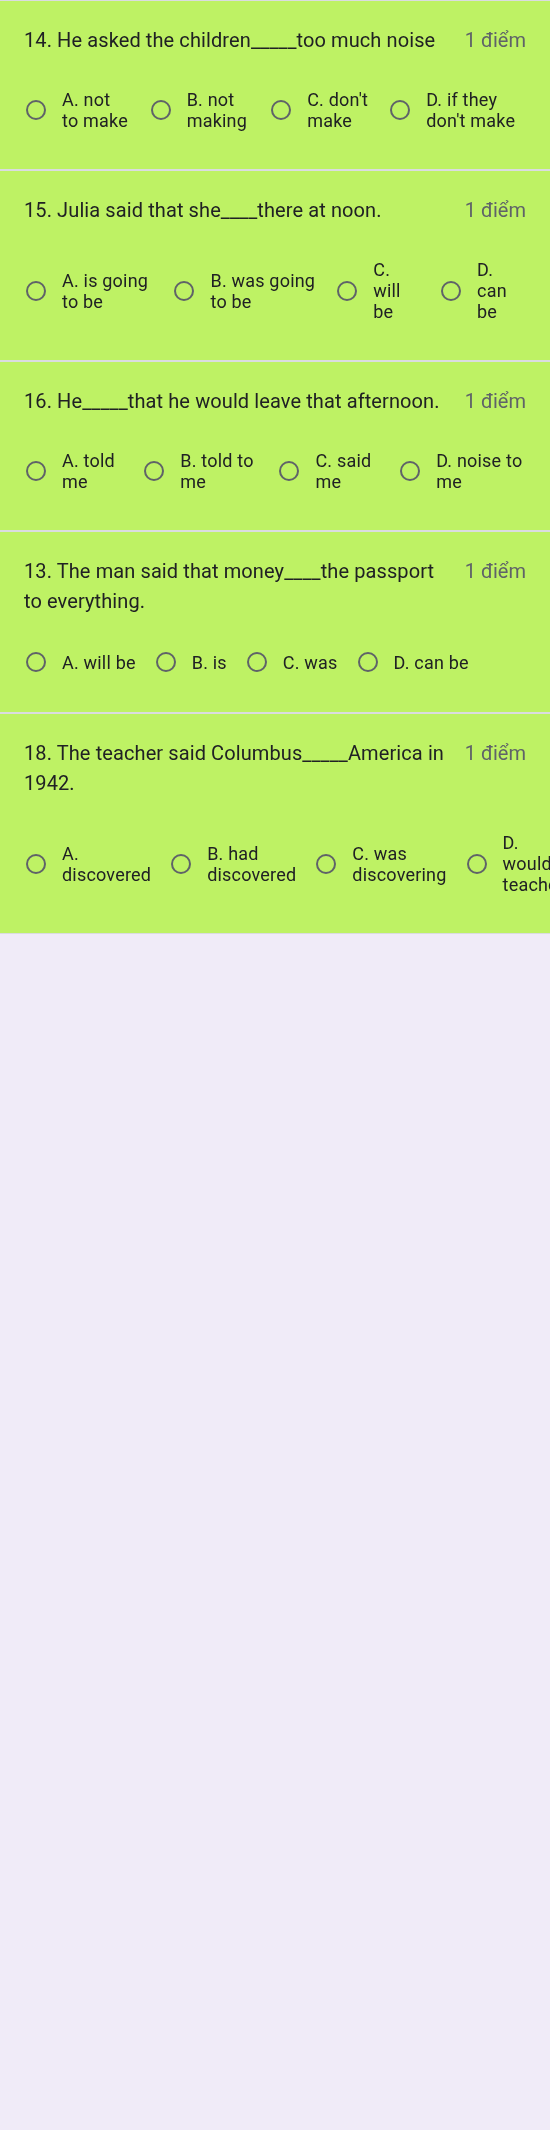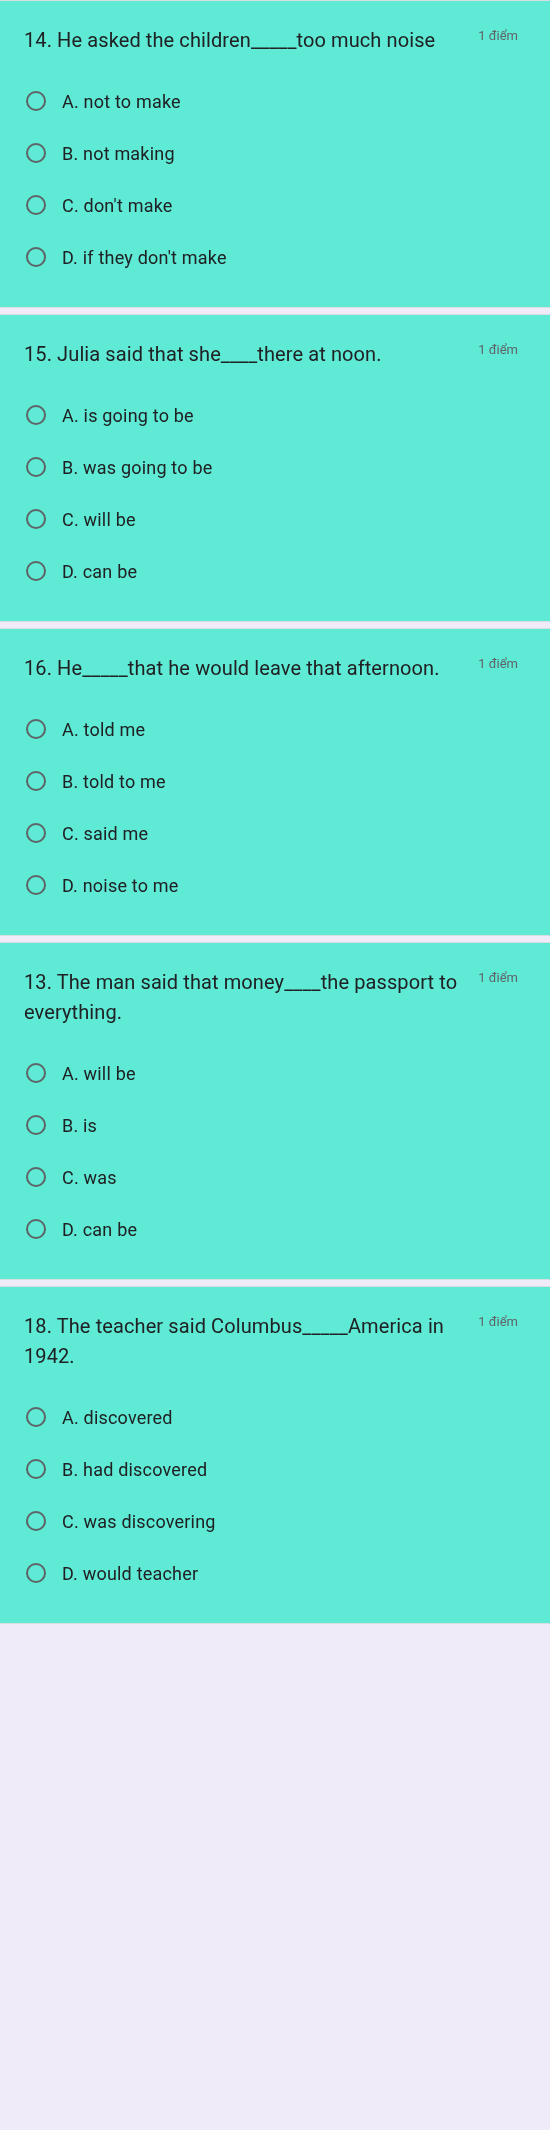--- a/index.html
+++ b/index.html
@@ -3,47 +3,47 @@
 <meta charset="utf-8">
 <style>
   * { box-sizing: border-box; margin: 0; padding: 0; }
   body {
     font-family: Roboto, Arial, sans-serif;
     background: #f0ebf8;
     width: 550px;
     color: #202124;
   }
   .card {
-    background: #5eead4;
+    background: #bef264;
     border-top: 1px solid #dadce0;
     border-bottom: 1px solid #dadce0;
-    padding: 24px 32px 28px 24px;
-    margin-bottom: 6px;
+    padding: 24px 24px 28px 24px;
+    margin-bottom: 0;
   }
   .q-header {
     display: flex;
     align-items: flex-start;
     gap: 16px;
     margin-bottom: 24px;
   }
   .q-text {
     font-size: 20px;
     line-height: 1.5;
     color: #202124;
     flex: 1;
     letter-spacing: 0.1px;
   }
   .q-points {
-    font-size: 13px;
+    font-size: 20px;
     color: #5f6368;
     white-space: nowrap;
     padding-top: 3px;
     text-align: center;
   }
-  .options { display: flex; flex-direction: column; gap: 8px; }
+  .options { display: flex; gap: 18px; }
   .option {
     display: flex;
     align-items: center;
     gap: 14px;
     padding: 10px 0;
     cursor: pointer;
   }
   .circle-icon { width: 24px; height: 24px; flex-shrink: 0; }
   .circle-icon circle {
     fill: none;

